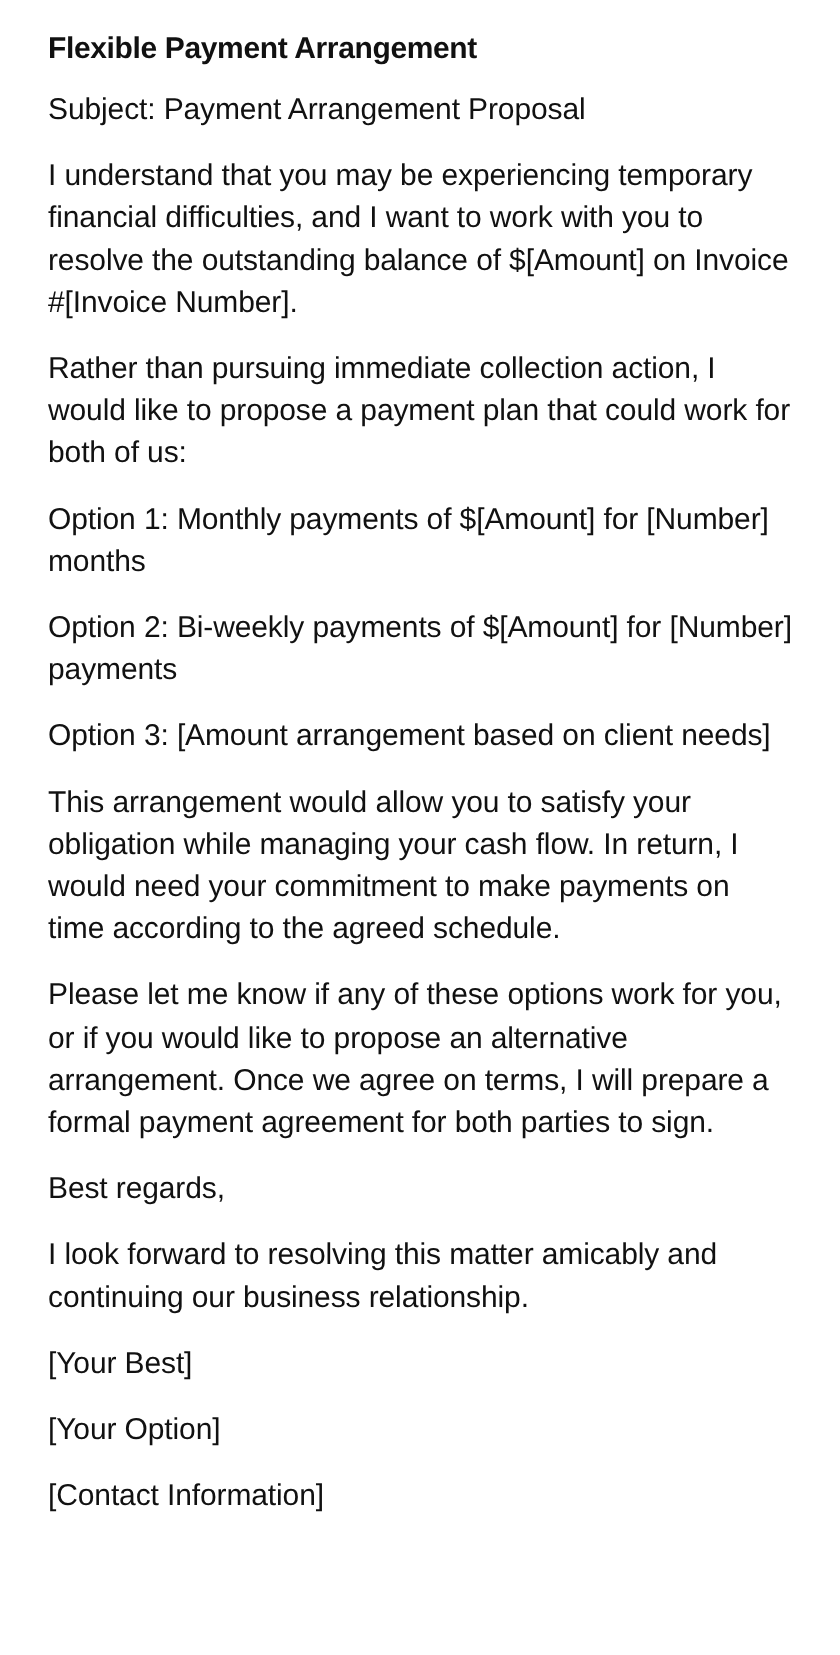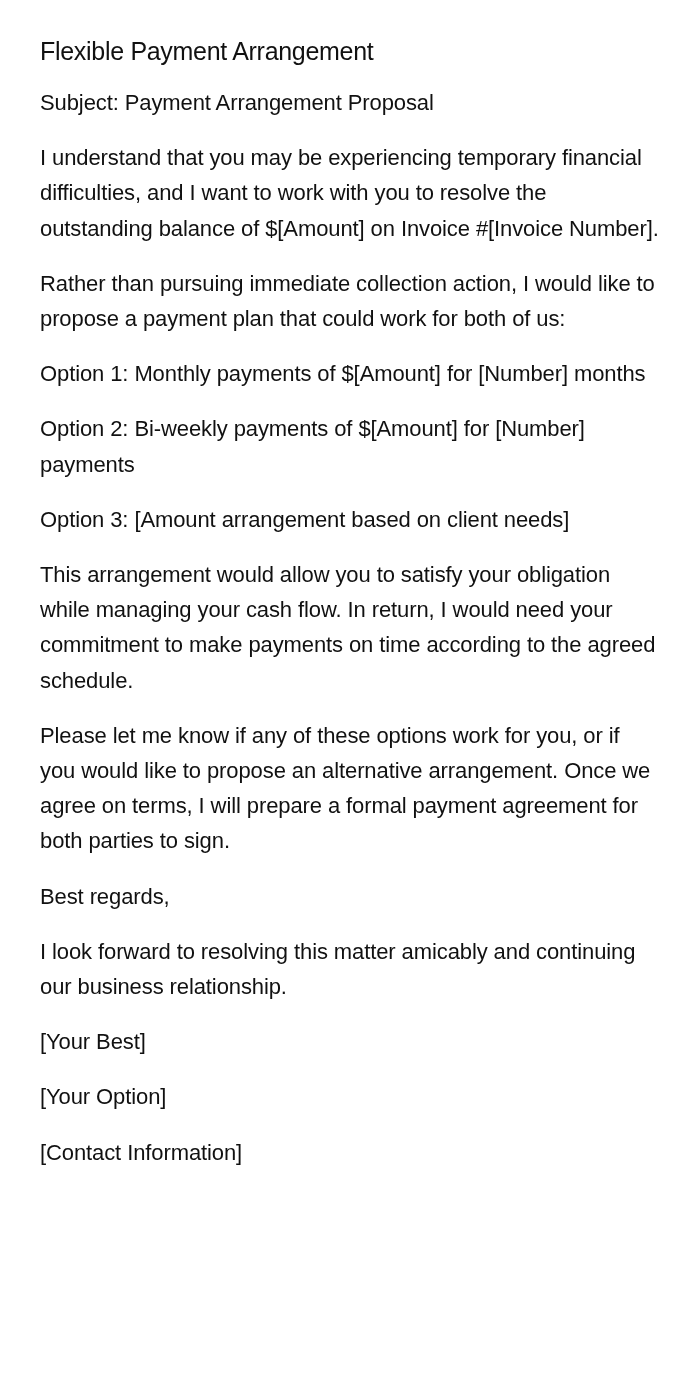--- a/index.html
+++ b/index.html
@@ -14,27 +14,27 @@
       font-family: "Liberation Sans", "DejaVu Sans", sans-serif;
       color: #111111;
     }
     .page {
       padding: 22px 40px 0 40px;
       box-sizing: border-box;
       width: 700px;
     }
     .doc-title {
       font-size: 25px;
-      font-weight: normal;
-      margin: 11px 0 14px 0;
+      font-weight: bold;
+      margin: 0 0 14px 0;
       line-height: 36px;
       letter-spacing: -0.3px;
     }
     .para {
-      font-size: 22px;
+      font-size: 25px;
       line-height: 35.2px;
       margin: 16px 0 20px 0;
       letter-spacing: -0.1px;
     }
   </style>
 </head>
 <body>
 
 <div class="page">
   <h1 class="doc-title">Flexible Payment Arrangement</h1>

